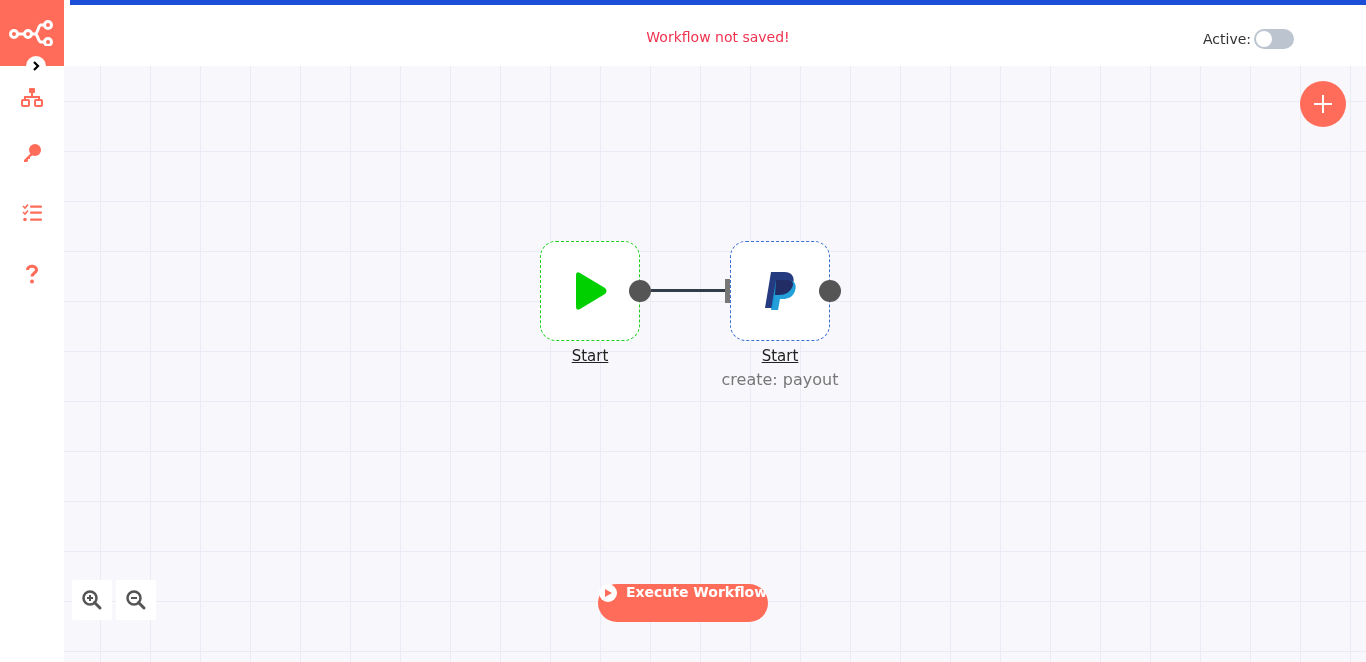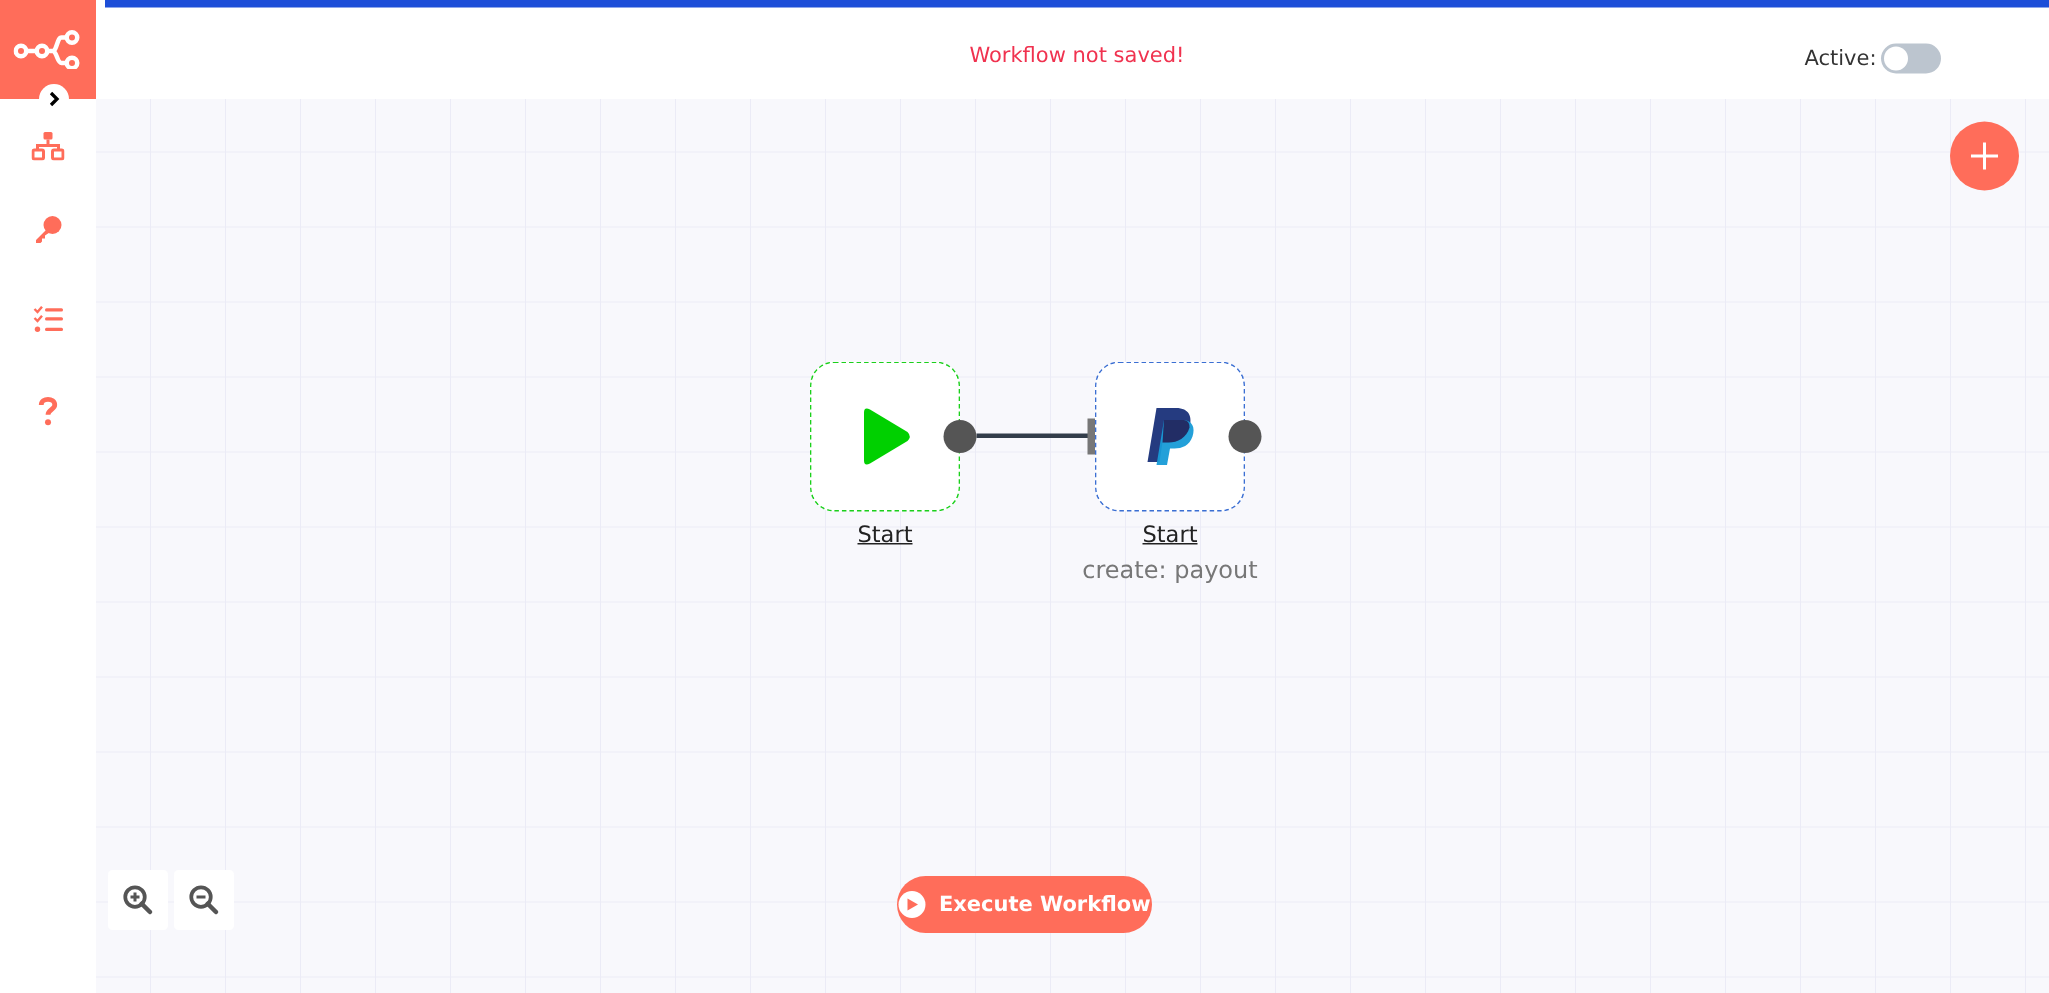--- a/index.html
+++ b/index.html
@@ -20,21 +20,21 @@
   .add-btn { position: absolute; left: 1300px; top: 81px; width: 46px; height: 46px; border-radius: 50%; background: #ff6d5a; display: flex; align-items: center; justify-content: center; }
   .node { position: absolute; width: 100px; height: 100px; background: #fff; border-radius: 16px; display: flex; align-items: center; justify-content: center; }
   .node-start { left: 540px; top: 241px; border: 1px dashed #1bd01b; }
   .node-paypal { left: 730px; top: 241px; border: 1px dashed #3b6fd3; }
   .node-label { position: absolute; width: 200px; text-align: center; font-size: 15px; color: #222; text-decoration: underline; }
   .node-sub { position: absolute; width: 200px; text-align: center; font-size: 16px; color: #777; }
   .endpoint { position: absolute; width: 22px; height: 22px; border-radius: 50%; background: #555; }
   .in-port { position: absolute; left: 725px; top: 279px; width: 10px; height: 24px; background: #777; }
   .connector { position: absolute; left: 651px; top: 289px; width: 76px; height: 3px; background: #333d4a; }
   .zoom-btn { position: absolute; top: 580px; width: 40px; height: 40px; background: #fff; border-radius: 3px; display: flex; align-items: center; justify-content: center; }
-  .exec-btn { position: absolute; left: 598px; top: 584px; width: 170px; height: 38px; border-radius: 19px; background: #ff6d5a; color: #fff; display: flex; align-items: center; justify-content: center; font-size: 14px; font-weight: bold; }
+  .exec-btn { position: absolute; left: 598px; top: 584px; width: 170px; height: 38px; border-radius: 19px; background: #ff6d5a; color: #fff; display: flex; justify-content: center; font-size: 14px; font-weight: bold; }
   .exec-btn .play { width: 18px; height: 18px; border-radius: 50%; background: #fff; display: flex; align-items: center; justify-content: center; margin-right: 9px; }
 </style>
 </head>
 <body>
 
 <div class="app">
 
   <div class="canvas"></div>
 
   <div class="topbar">

